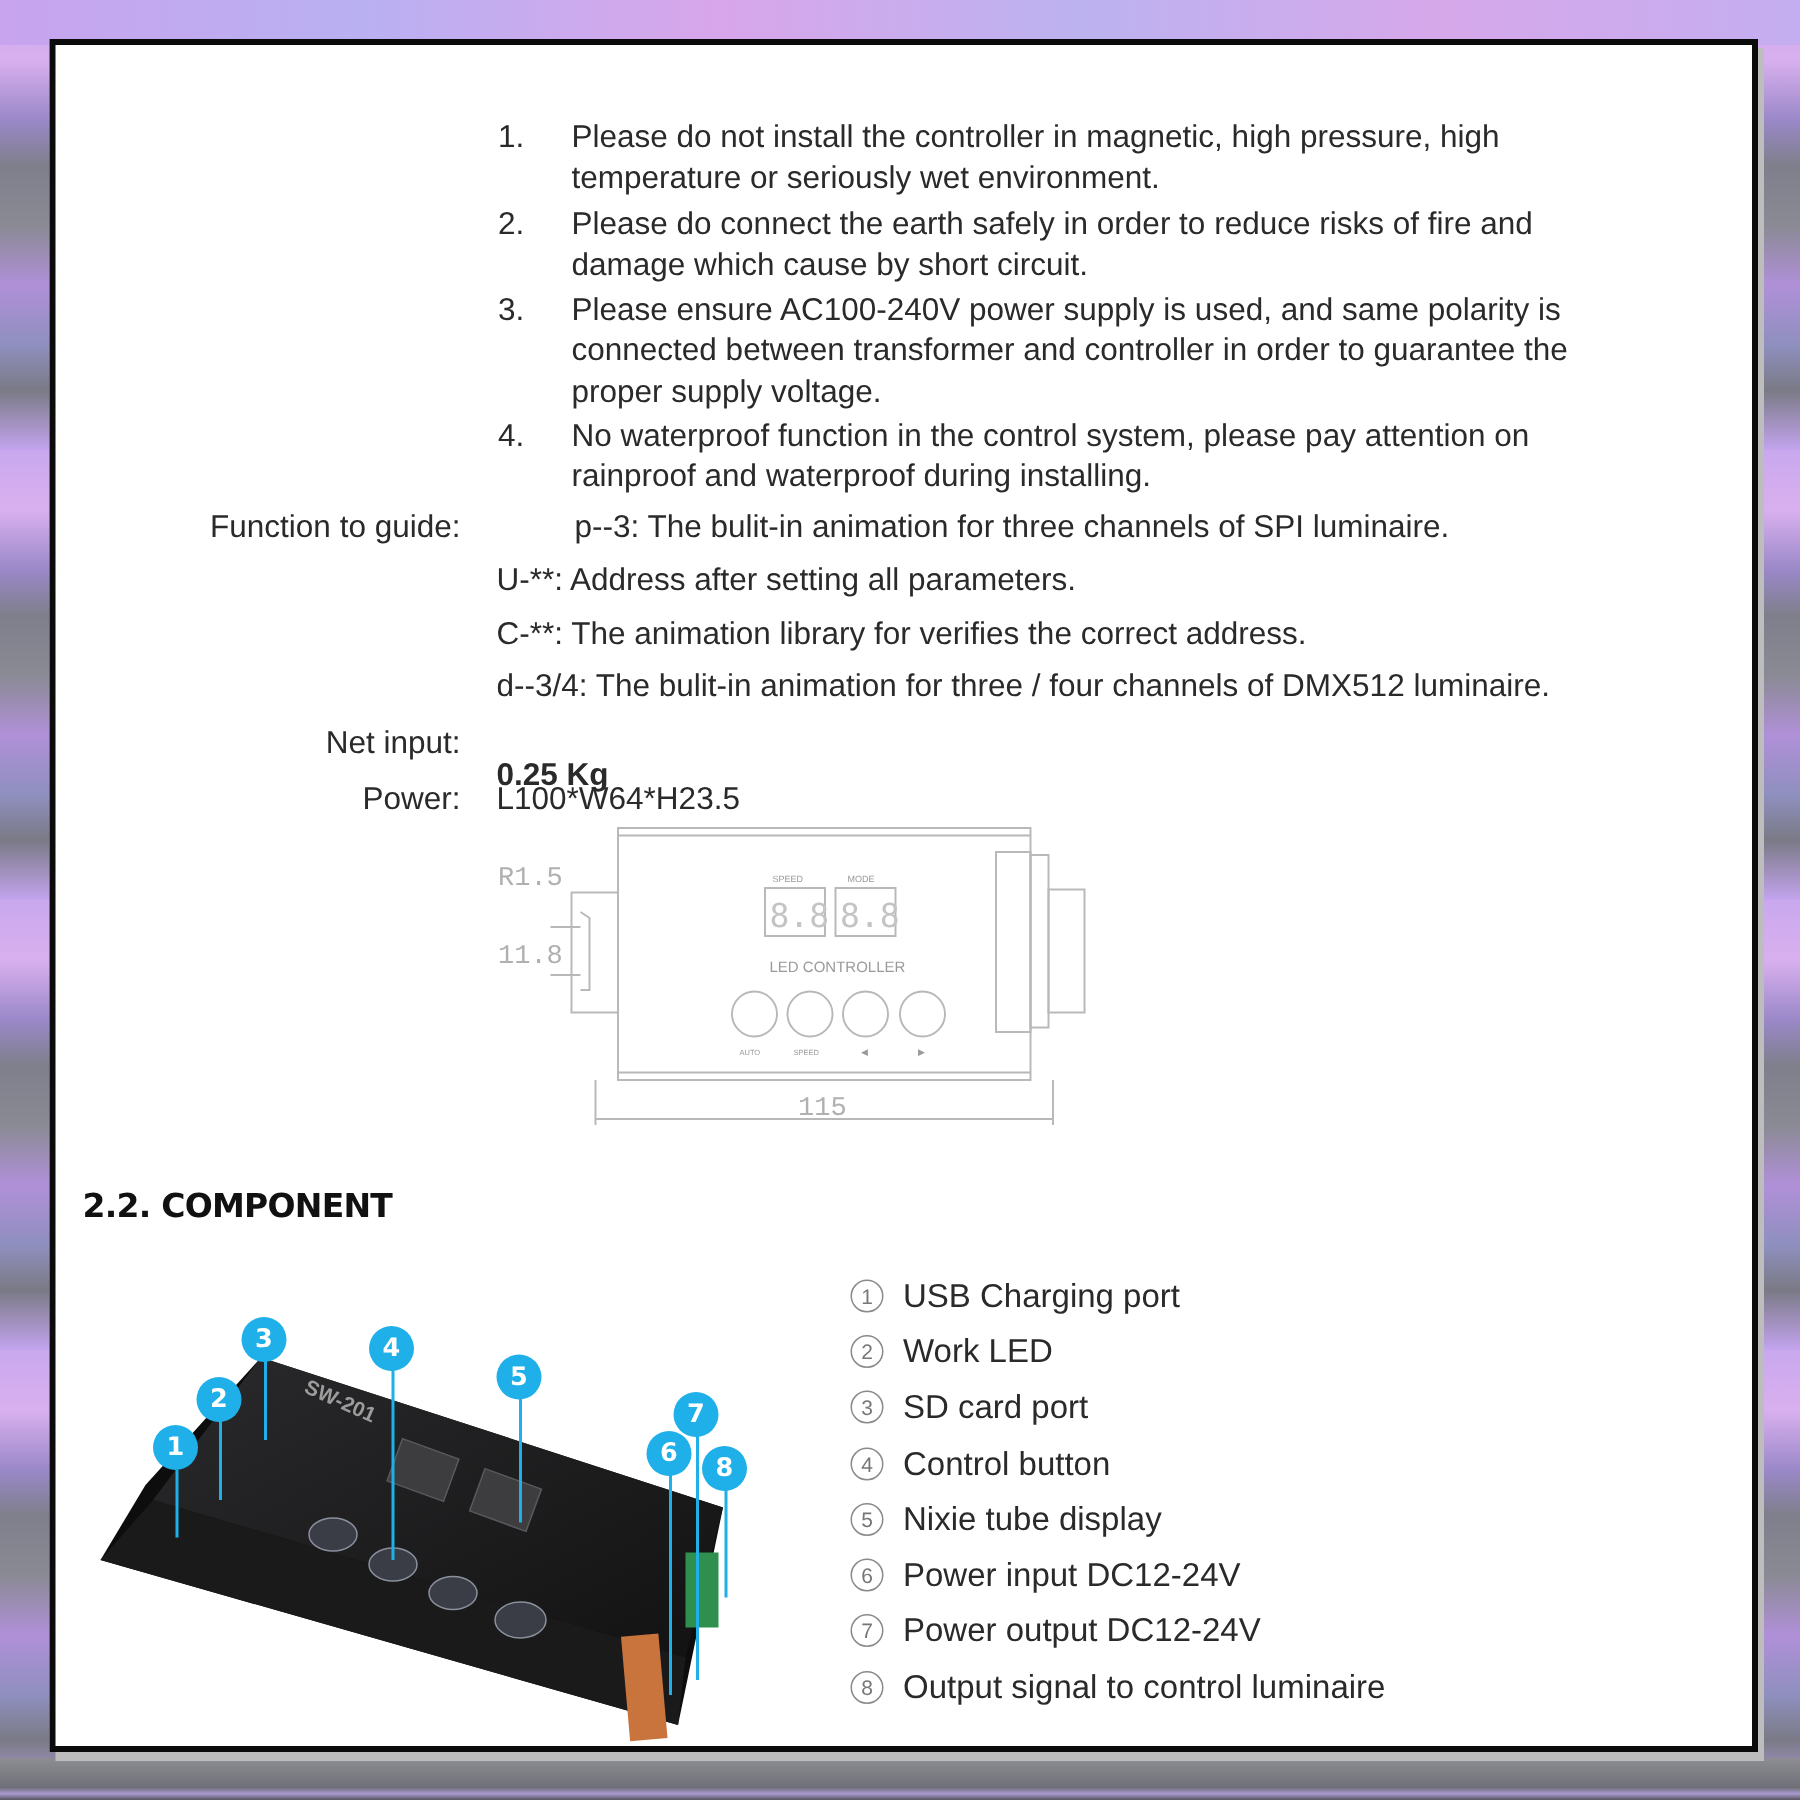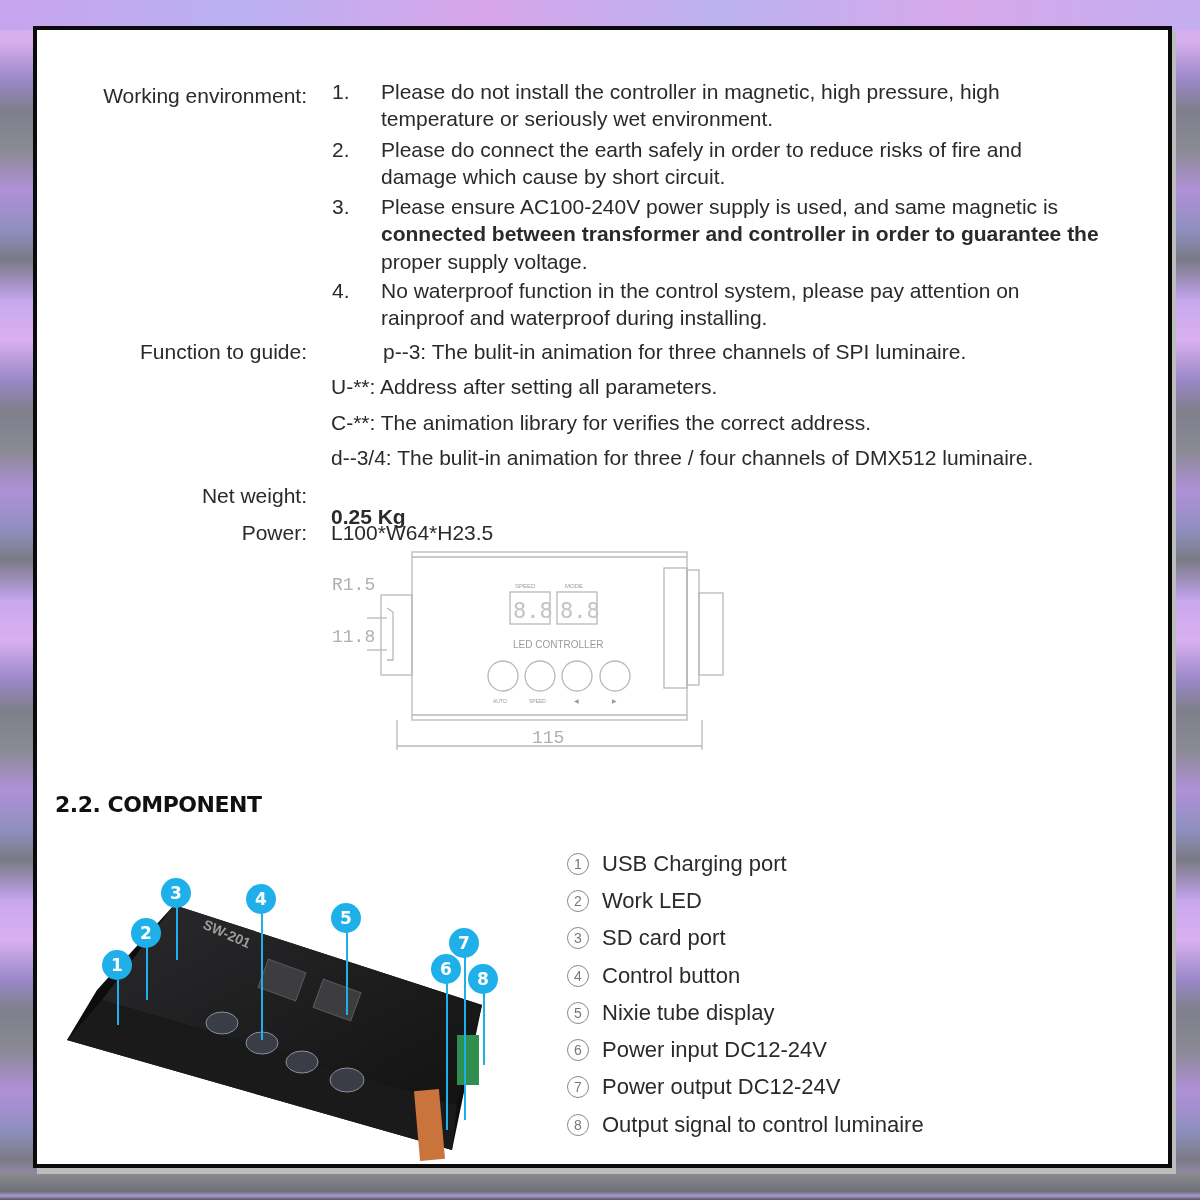--- a/index.html
+++ b/index.html
@@ -47,46 +47,45 @@
   .callout-line { position: absolute; width: 2px; background: #1fb0ea; }
 </style>
 </head>
 <body>
 
 <div class="frame-top"></div>
 <div class="frame-bottom"></div>
 
 <div class="page">
 
-  <div class="row label" style="top:52px;">Working environment:</div>
 
   <div class="row" style="left:295px;top:48px;">1.</div>
   <div class="row" style="left:344px;top:48px;">Please do not install the controller in magnetic, high pressure, high</div>
   <div class="row" style="left:344px;top:75px;">temperature or seriously wet environment.</div>
 
   <div class="row" style="left:295px;top:106px;">2.</div>
   <div class="row" style="left:344px;top:106px;">Please do connect the earth safely in order to reduce risks of fire and</div>
   <div class="row" style="left:344px;top:133px;">damage which cause by short circuit.</div>
 
   <div class="row" style="left:295px;top:163px;">3.</div>
-  <div class="row" style="left:344px;top:163px;">Please ensure AC100-240V power supply is used, and same magnetic is</div>
-  <div class="row" style="left:344px;top:190px;font-weight:bold;">connected between transformer and controller in order to guarantee the</div>
+  <div class="row" style="left:344px;top:163px;">Please ensure AC100-240V power supply is used, and same polarity is</div>
+  <div class="row" style="left:344px;top:190px;">connected between transformer and controller in order to guarantee the</div>
   <div class="row" style="left:344px;top:218px;">proper supply voltage.</div>
 
   <div class="row" style="left:295px;top:247px;">4.</div>
   <div class="row" style="left:344px;top:247px;">No waterproof function in the control system, please pay attention on</div>
   <div class="row" style="left:344px;top:274px;">rainproof and waterproof during installing.</div>
 
   <div class="row label" style="top:308px;">Function to guide:</div>
   <div class="row" style="left:310px;top:308px;margin-left:36px;">p--3: The bulit-in animation for three channels of SPI luminaire.</div>
   <div class="row" style="left:294px;top:343px;">U-**: Address after setting all parameters.</div>
   <div class="row" style="left:294px;top:379px;">C-**: The animation library for verifies the correct address.</div>
   <div class="row" style="left:294px;top:414px;">d--3/4: The bulit-in animation for three / four channels of DMX512 luminaire.</div>
 
-  <div class="row label" style="top:452px;">Net weight:</div>
+  <div class="row label" style="top:452px;">Net input:</div>
   <div class="row" style="left:294px;top:473px;font-weight:bold;">0.25 Kg</div>
   <div class="row label" style="top:489px;">Power:</div>
   <div class="row" style="left:294px;top:489px;">L100*W64*H23.5</div>
 
   <div class="drawing">
     <svg width="420" height="220" viewBox="0 0 420 220" xmlns="http://www.w3.org/2000/svg">
       <g fill="none" stroke="#b8b8b8" stroke-width="1.3">
         <rect x="85" y="2" width="275" height="168"></rect>
         <line x1="85" y1="7" x2="360" y2="7"></line>
         <line x1="85" y1="165" x2="360" y2="165"></line>

